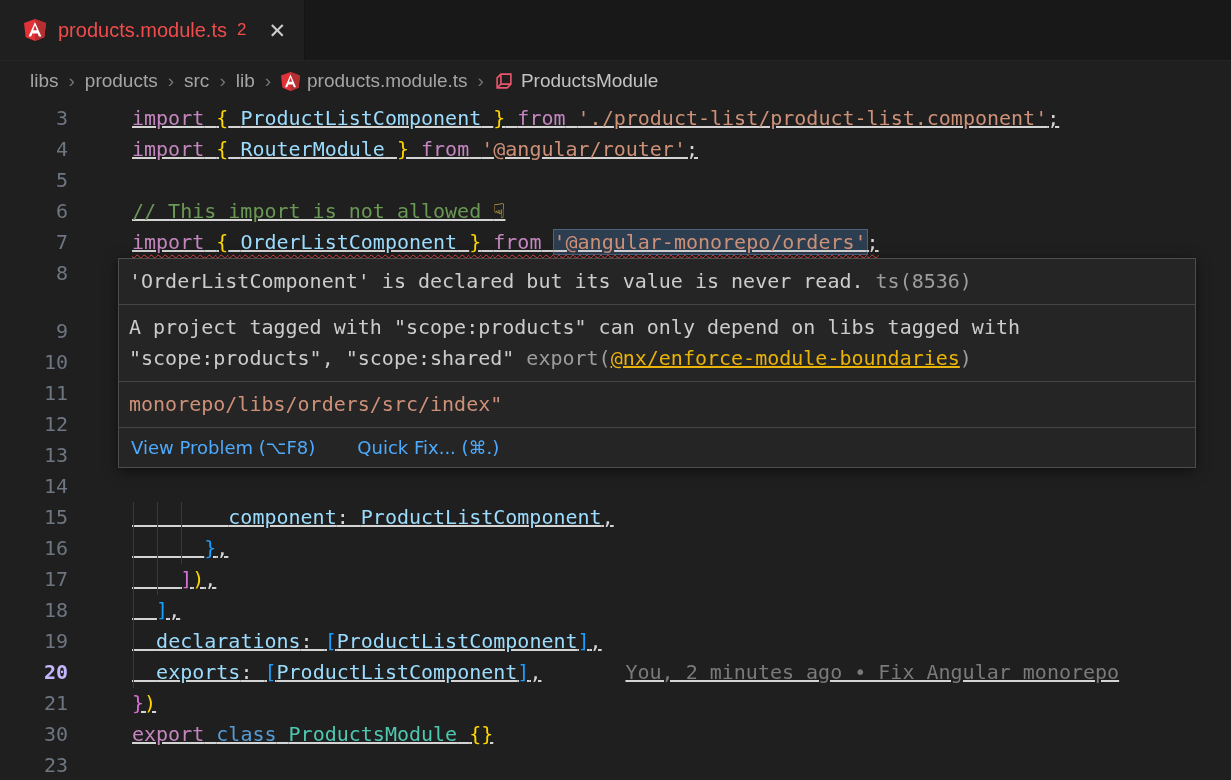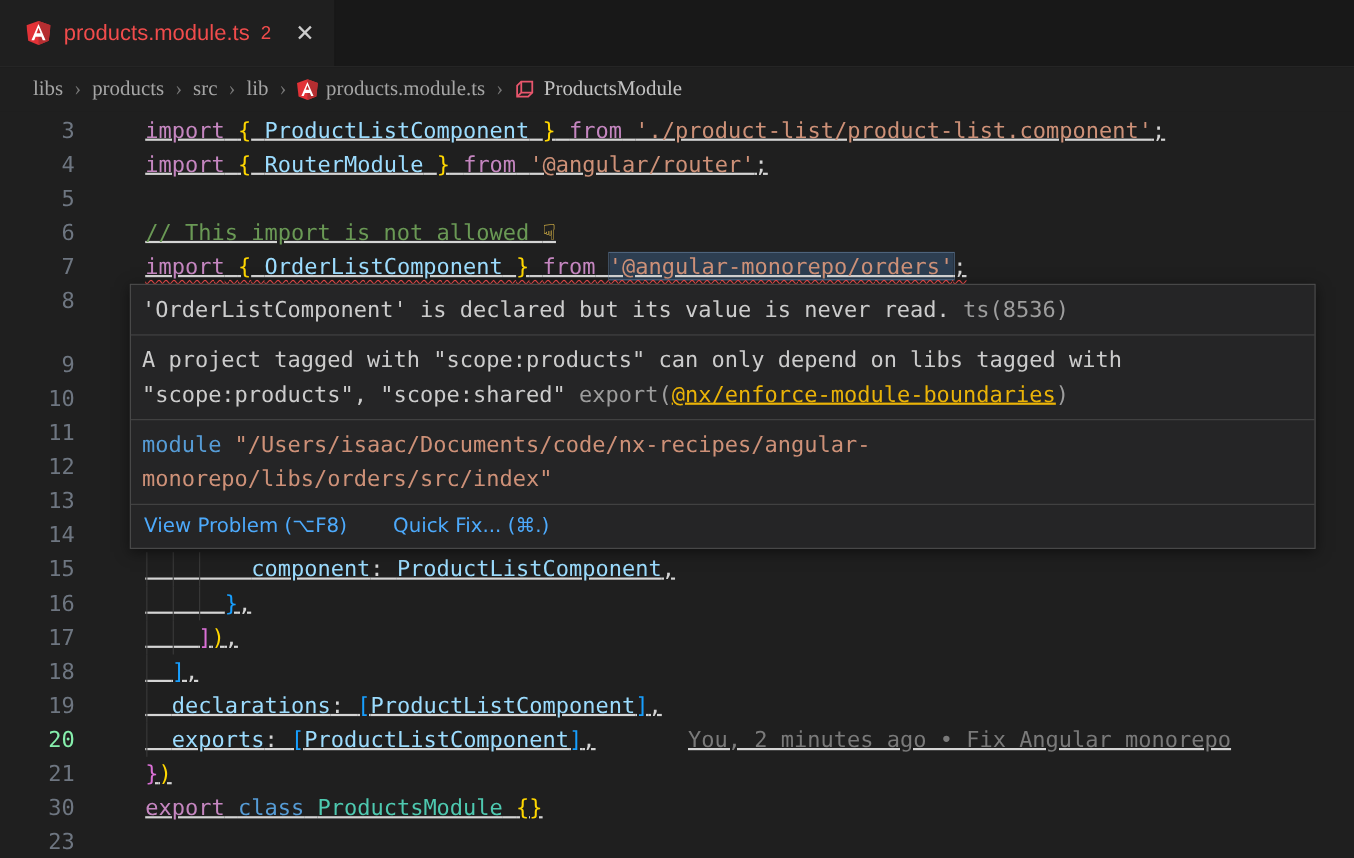--- a/index.html
+++ b/index.html
@@ -6,31 +6,31 @@
   body{position:relative;font-family:"Liberation Sans",sans-serif;}
 
   
   .tabbar{height:60px;background:#181818;display:flex;align-items:stretch;border-bottom:1px solid #252525;}
   .tab{display:flex;align-items:center;background:#1f1f1f;padding:0 18px 0 24px;gap:12px;border-right:1px solid #141414;}
   .tab-title{color:#f14c4c;font-size:20px;}
   .tab-badge{color:#f14c4c;font-size:17px;margin-left:-2px;}
   .tab-close{color:#cccccc;font-size:21px;margin-left:10px;cursor:pointer;line-height:1;}
 
   
-  .breadcrumbs{height:40px;background:#1f1f1f;display:flex;align-items:center;padding-left:30px;font-size:19px;color:#a5a5a5;font-family:Liberation Serif, serif;}
+  .breadcrumbs{height:40px;background:#1f1f1f;display:flex;align-items:center;padding-left:30px;font-size:19px;color:#a5a5a5;}
   .crumb{display:flex;align-items:center;gap:7px;cursor:pointer;}
   .crumb:last-child .crumb-label{color:#c3c3c3;}
   .crumb-sep{color:#767676;margin:0 10px;font-size:19px;}
   .crumb-icon{display:inline-flex;align-items:center;}
 
   
   .editor{position:relative;padding-top:2px;font-family:"DejaVu Sans Mono","Liberation Mono",monospace;font-size:20px;}
   .line{display:flex;height:31px;line-height:31px;}
   .ln{width:68px;flex:none;text-align:right;color:#6e7681;user-select:none;}
-  .ln.cur{color:#86efac;}
+  .ln.cur{color:#c4b5fd;font-weight:bold;}
   .code{margin-left:64px;position:relative;white-space:pre;color:#d4d4d4;flex:1;text-decoration:underline;}
   .zone{height:27px;}
   .guide{position:absolute;top:0;bottom:0;width:1px;background:#3a3a3a;}
   .kw{color:#C586C0}.kw2{color:#569CD6}.id{color:#9CDCFE}.cls{color:#4EC9B0}
   .str{color:#CE9178}.cmt{color:#6A9955}.pln{color:#D4D4D4}
   .b1{color:#FFD700}.b2{color:#DA70D6}.b3{color:#179FFF}
   .emoji{color:#ffd34f;font-family:"DejaVu Sans",sans-serif;}
   .squiggle{text-decoration:underline;text-decoration-style:wavy;text-decoration-color:#F14C4C;text-decoration-thickness:1px;text-underline-offset:5px;}
   .hl{background:rgba(64,105,150,.42);box-shadow:0 0 0 1px rgba(115,155,200,.55);}
   .blame{color:#7a7a7a;margin-left:84px;}
@@ -189,18 +189,18 @@
       <div class="line">
         <div class="ln">23</div>
         <div class="code"></div>
       </div>
     </div>
 </div>
 
 <div class="popup">
   <div class="prow"><span>'OrderListComponent' is declared but its value is never read.</span><span class="src"> ts(8536)</span></div>
   <div class="prow"><div><span>A project tagged with "scope:products" can only depend on libs tagged with</span></div><div><span>"scope:products", "scope:shared" </span><span class="src">export(</span><span class="link">@nx/enforce-module-boundaries</span><span class="src">)</span></div></div>
-  <div class="prow"><div><span class="kw2">module</span><span class="str"> "/Users/isaac/Documents/code/nx-recipes/angular-</span></div><div><span class="str">monorepo/libs/orders/src/index"</span></div></div>
+  <div class="prow"><div><span class="str">monorepo/libs/orders/src/index"</span></div></div>
   <div class="pop-actions">
     <span class="action">View Problem (⌥F8)</span>
     <span class="action">Quick Fix... (⌘.)</span>
   </div>
 </div>
 
 </body></html>

